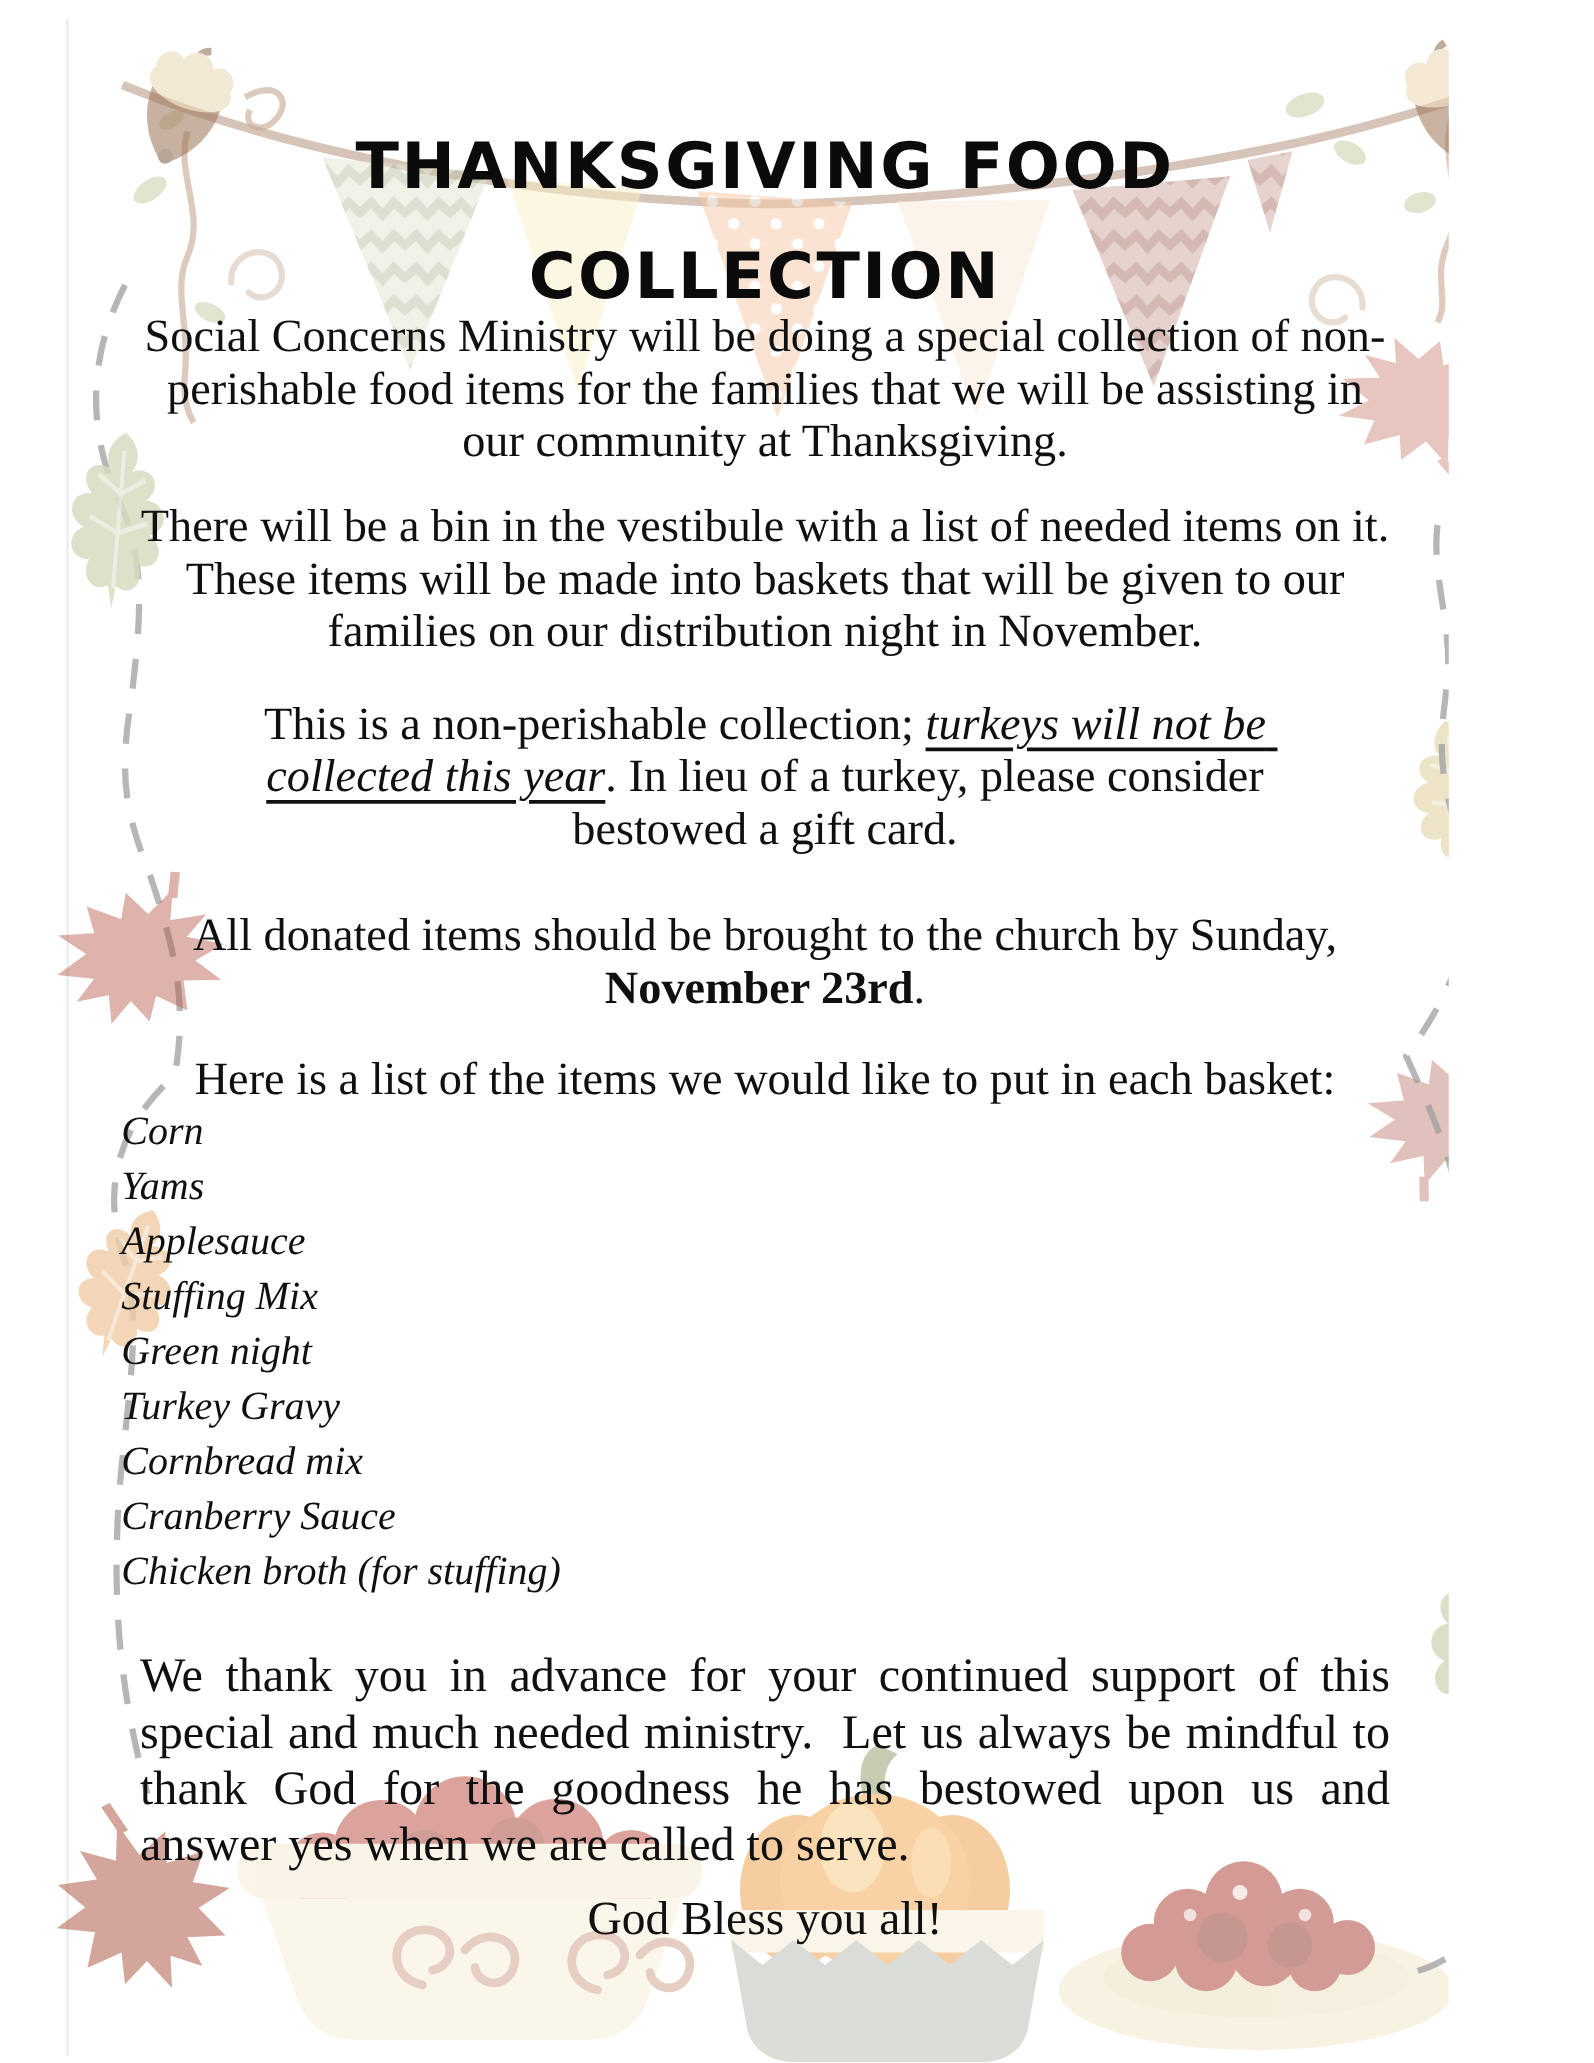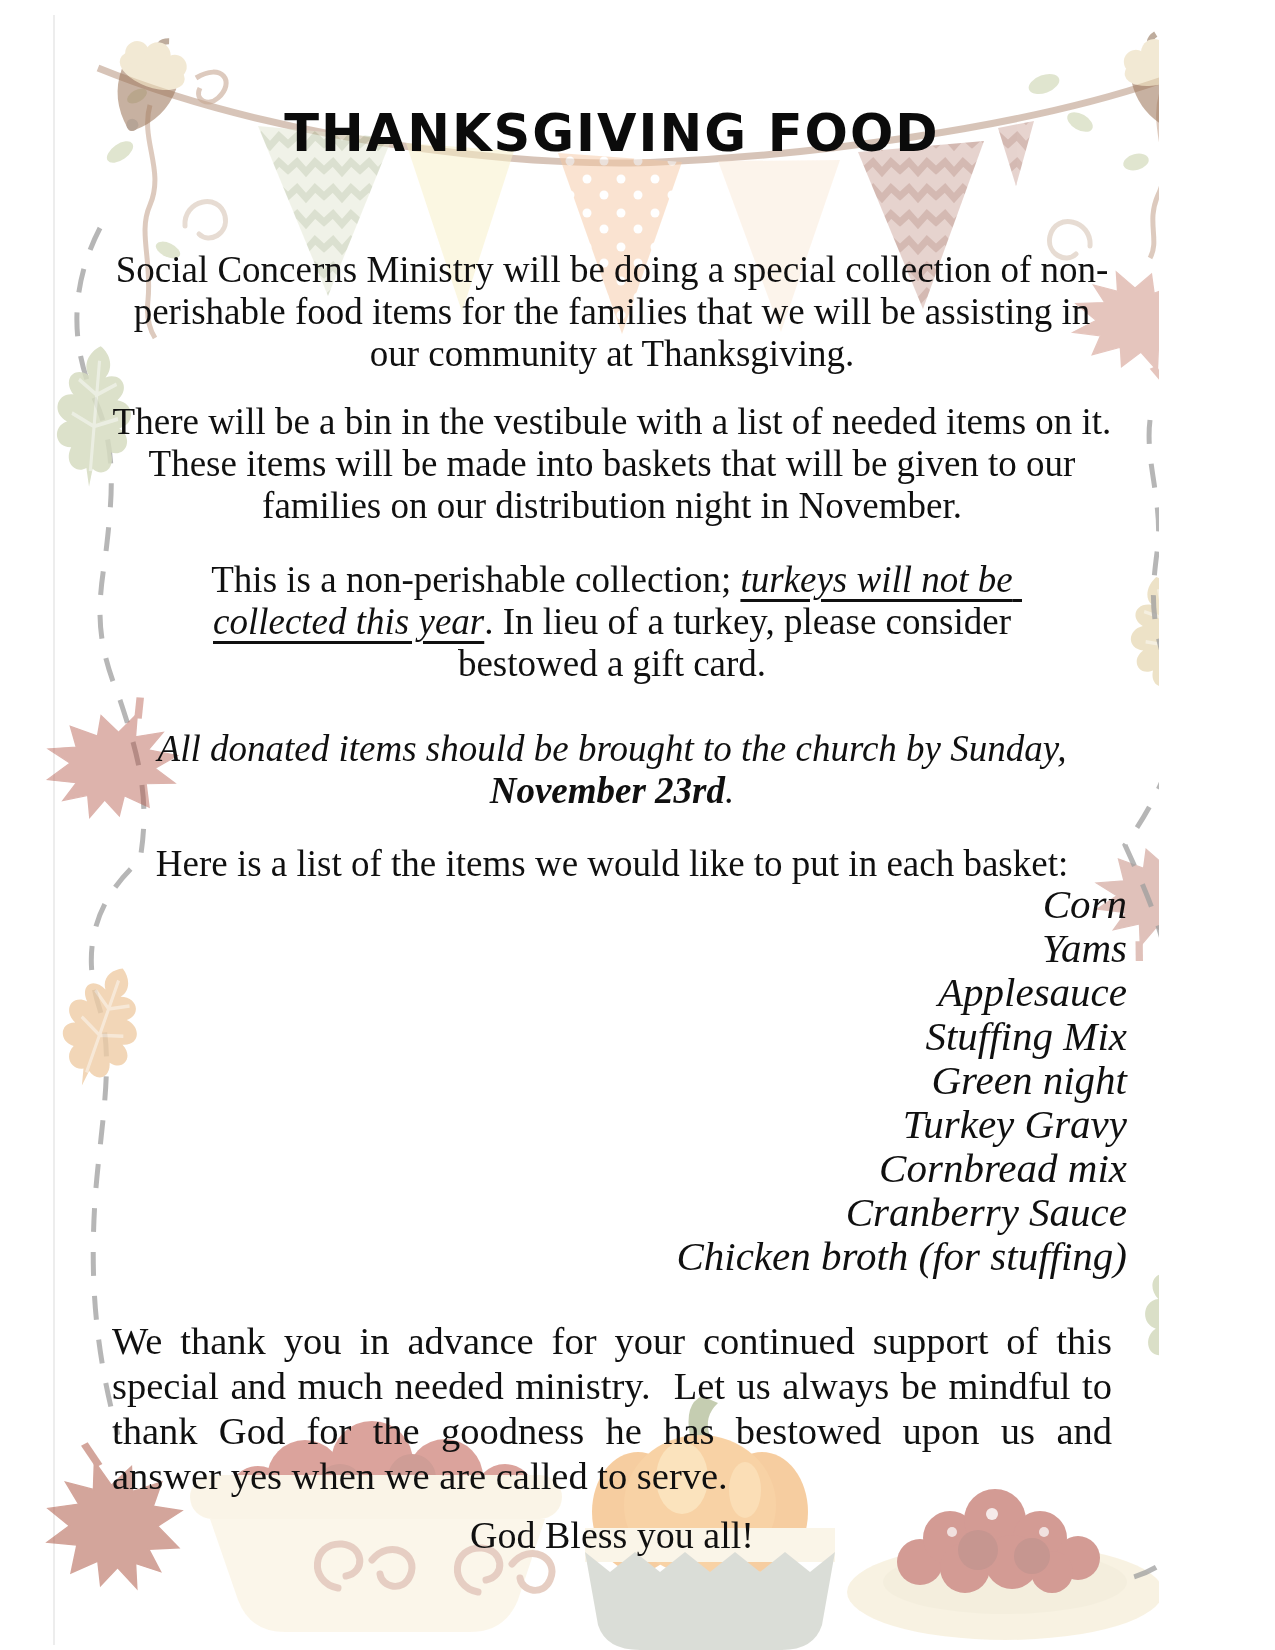--- a/index.html
+++ b/index.html
@@ -10,25 +10,25 @@
   .t{position:absolute;left:0;right:0;text-align:center;
      font-family:"DejaVu Sans",sans-serif;font-weight:700;font-size:51px;
      letter-spacing:2px;color:#0b0b0b;white-space:nowrap;}
   .t1{top:70px;}
   .t2{top:158px;}
   .p{position:absolute;left:0;right:0;margin:12px auto;font-size:37px;line-height:42px;
      text-align:center;white-space:pre-wrap;}
   .p-intro{top:237px;max-width:1005px;}
   .p-bin{top:389px;max-width:1015px;}
   .p-nonper{top:547px;max-width:875px;}
-  .p-deadline{top:716px;max-width:1010px;font-style:italic;}
+  .p-deadline{top:716px;max-width:1010px;}
   .p-deadline b{font-weight:700;}
   .p-listhead{top:831px;max-width:1030px;text-align:center;}
-  .basket-list{position:absolute;top:882px;left:0;right:0;text-align:right;
-     font-style:italic;font-size:41px;line-height:44px;}
+  .basket-list{position:absolute;top:882px;left:0;right:0;text-align:left;
+     font-style:italic;font-size:32px;line-height:44px;}
   .p-thanks{top:1307px;max-width:1000px;font-size:38.5px;line-height:45px;text-align:justify;}
   .p-closing{top:1502px;max-width:1010px;font-size:38px;}
   .u{font-style:italic;text-decoration:underline;text-decoration-thickness:2.5px;text-underline-offset:7px;}
 </style>
 </head>
 <body>
 
 <div class="page">
 
   <svg class="decor" viewBox="0 0 1275 1650" aria-hidden="true">
@@ -164,20 +164,21 @@
       <circle cx="992" cy="1514" r="6" fill="#ffffff" opacity="0.8"></circle>
       <circle cx="952" cy="1532" r="5" fill="#ffffff" opacity="0.7"></circle>
       <circle cx="1044" cy="1532" r="5" fill="#ffffff" opacity="0.7"></circle>
     </g>
 
     <path d="M1150 420 C 1145 460 1162 500 1158 545 C 1152 590 1148 620 1172 680 C 1188 730 1165 790 1125 845 C 1150 900 1168 940 1172 1000 C 1178 1060 1168 1090 1170 1140 C 1180 1200 1172 1260 1175 1330 C 1178 1400 1205 1450 1195 1510 C 1188 1550 1160 1570 1130 1578" fill="none" stroke="#9e9e9e" stroke-width="5" stroke-dasharray="24 20" opacity="0.75"></path>
   </svg>
 
   <main class="content">
     <h1 class="t t1">THANKSGIVING FOOD</h1>
+    <h1 class="t t2">COLLECTION</h1>
 
     <p class="p p-intro">Social Concerns Ministry will be doing a special collection of non-perishable food items for the families that we will be assisting in our community at Thanksgiving.</p>
 
     <p class="p p-bin">There will be a bin in the vestibule with a list of needed items on it.  These items will be made into baskets that will be given to our families on our distribution night in November.</p>
 
     <p class="p p-nonper"><span>This is a non-perishable collection; </span><span class="u">turkeys will not be collected this year</span><span>. In lieu of a turkey, please consider bestowed a gift card.</span></p>
 
     <p class="p p-deadline"><span>All donated items should be brought to the church by Sunday, </span><b>November 23rd</b><span>.</span></p>
 
     <p class="p p-listhead">Here is a list of the items we would like to put in each basket:</p>

